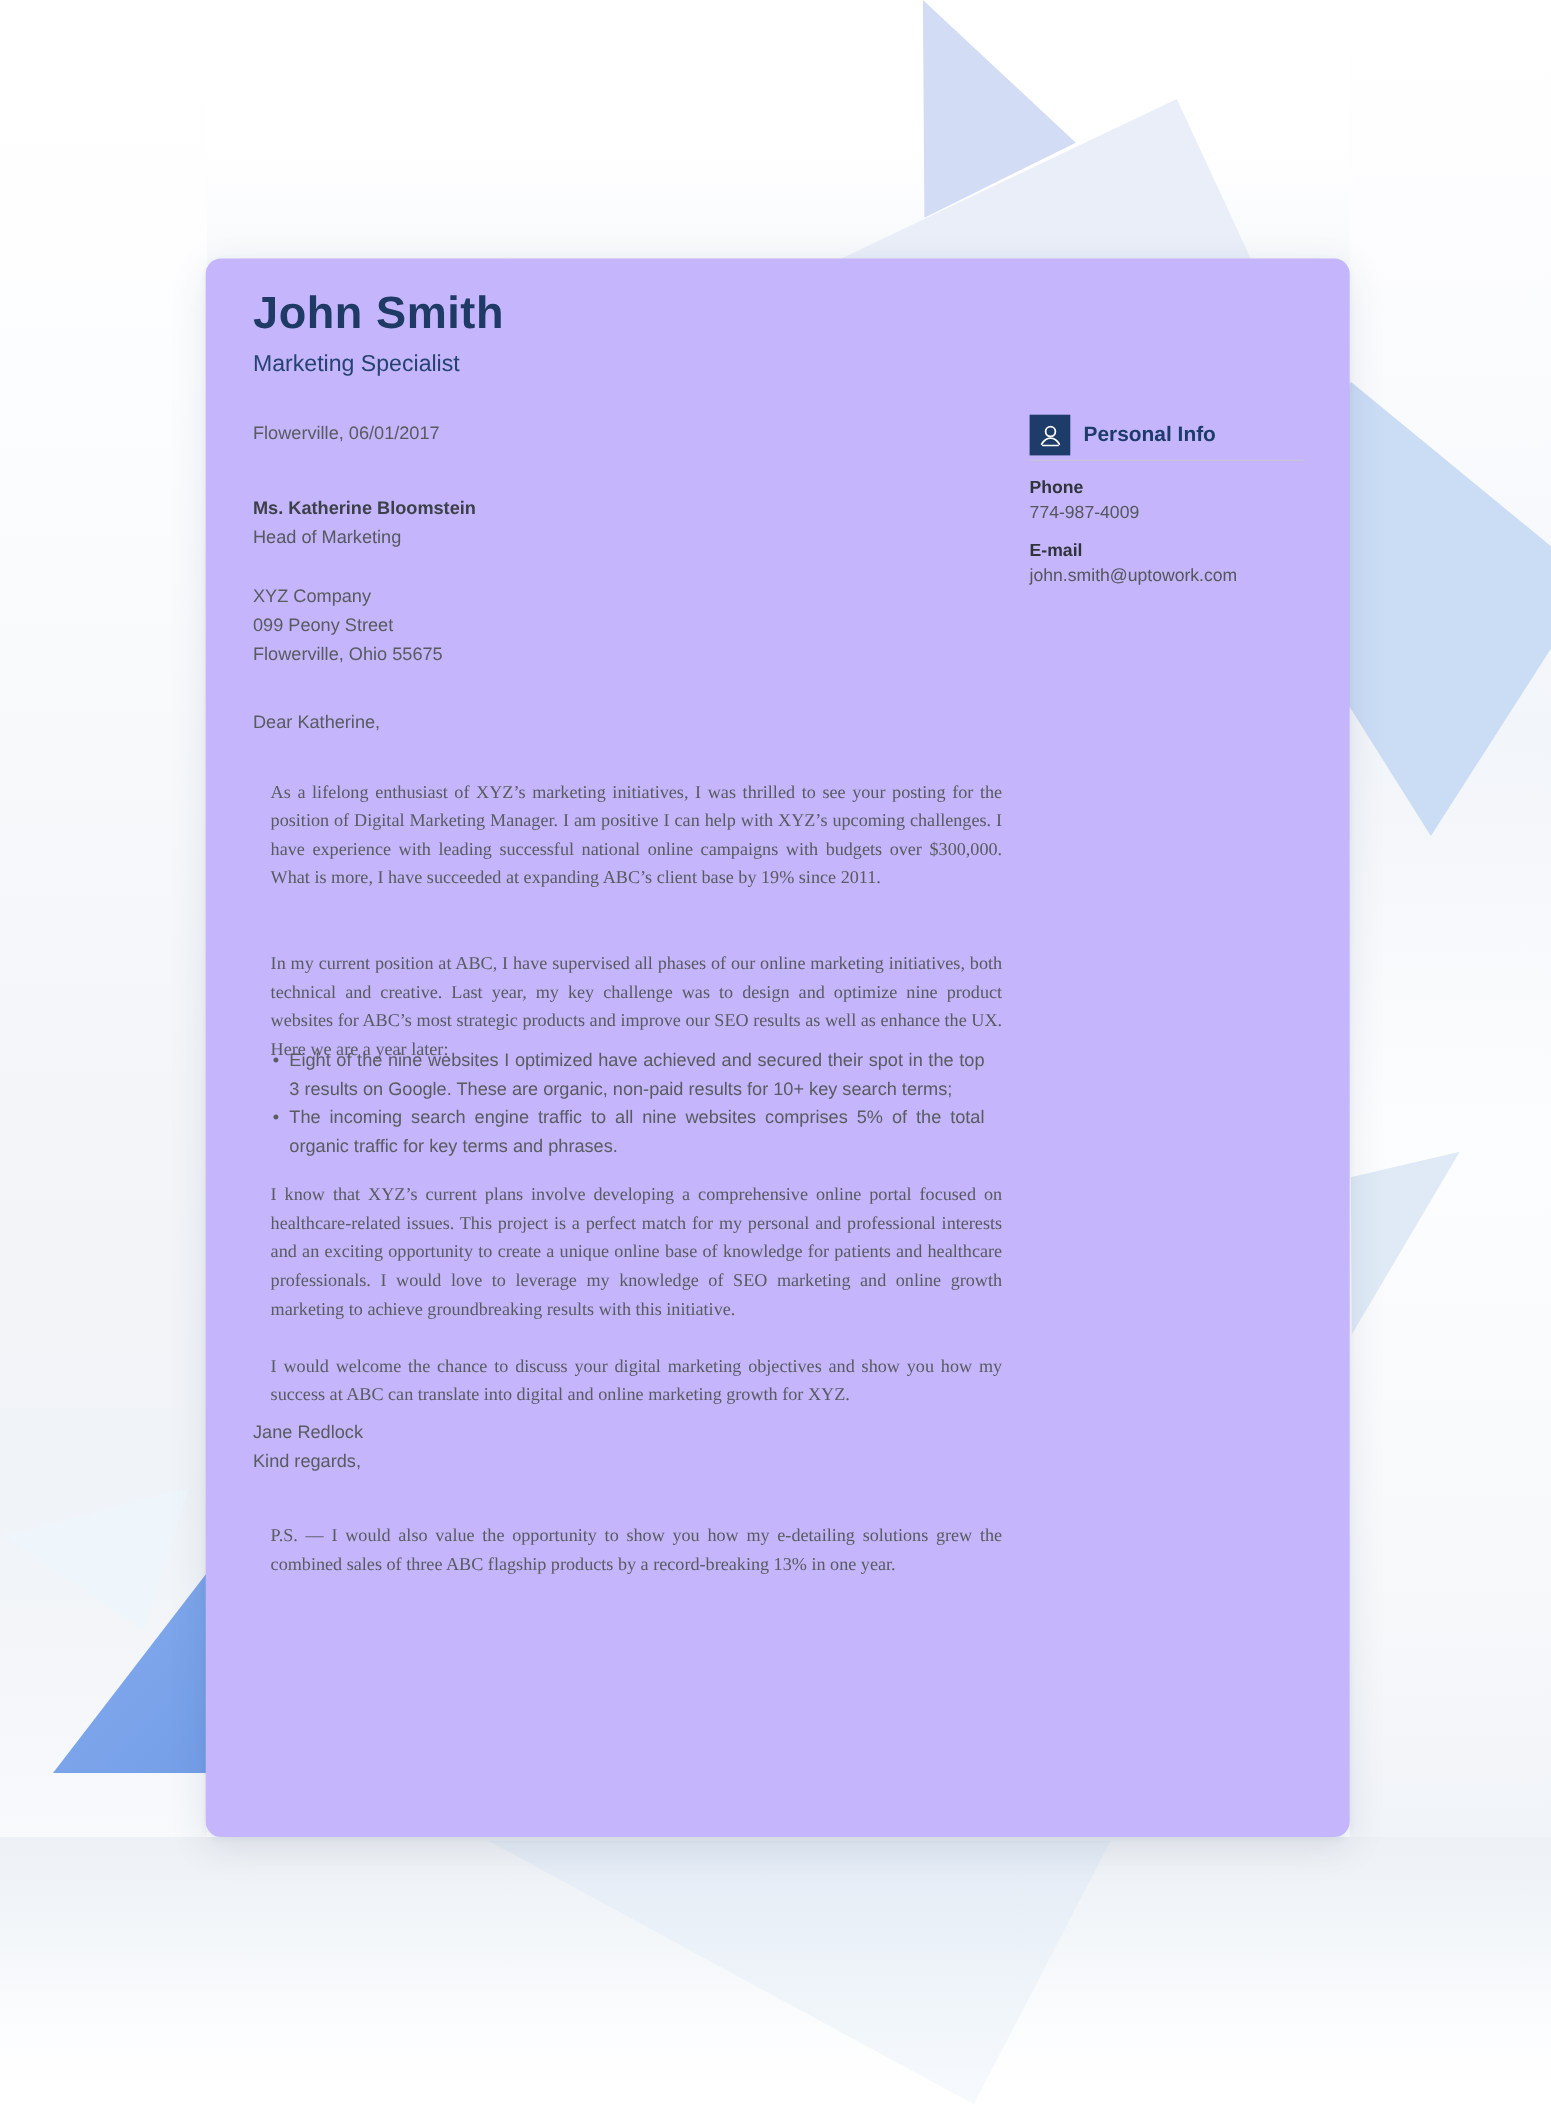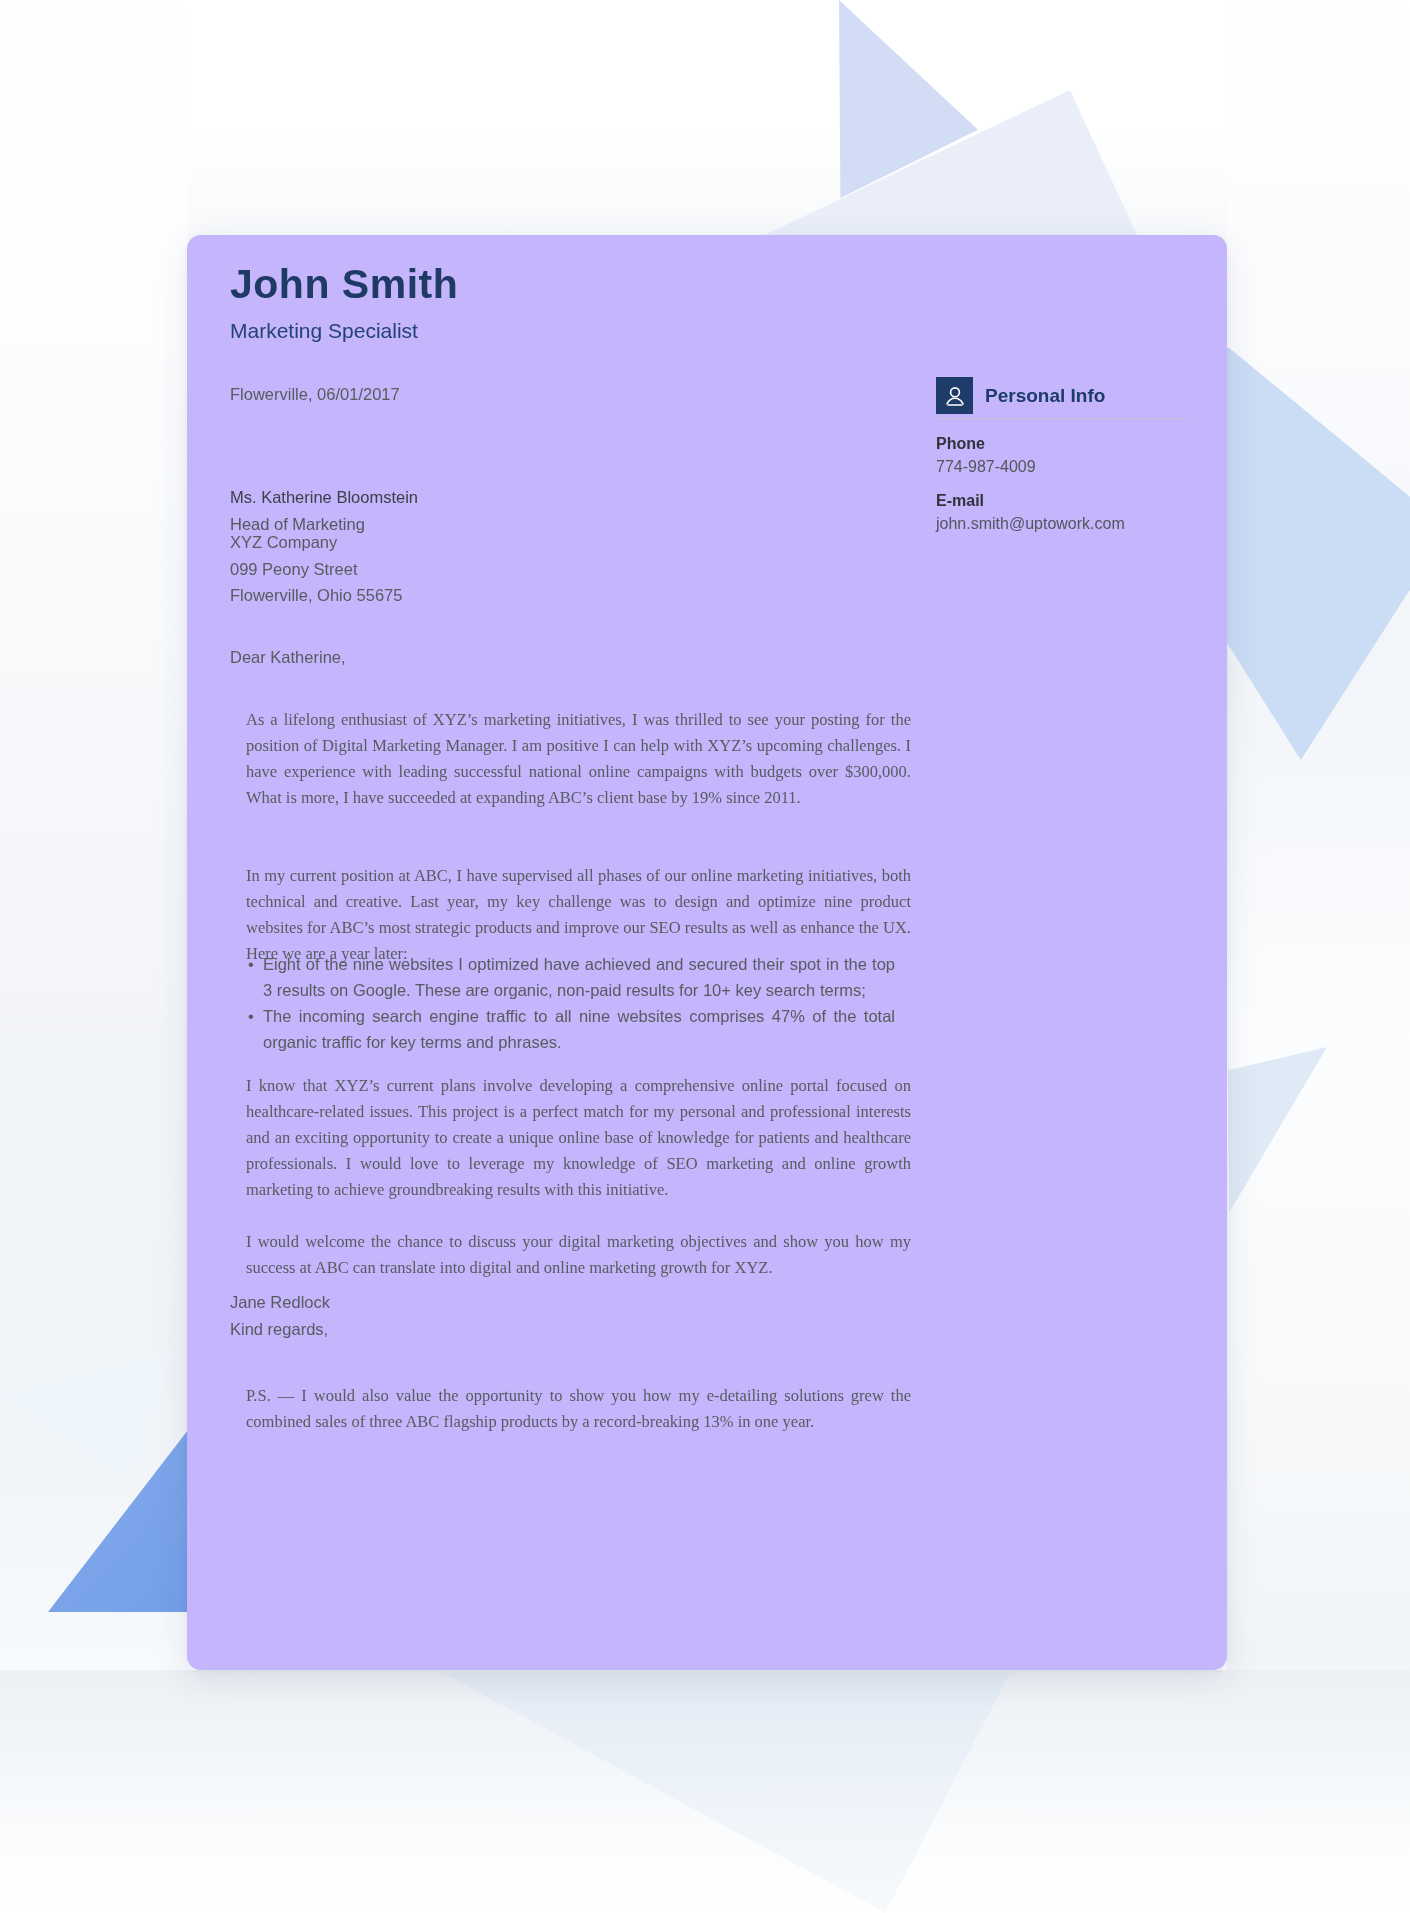--- a/index.html
+++ b/index.html
@@ -42,21 +42,21 @@
     box-shadow:0 10px 35px rgba(35,55,95,.10),0 2px 6px rgba(35,55,95,.05);}
   .card-content{position:relative;width:100%;height:100%;}
   
   .name{position:absolute;left:43px;top:26px;margin:0;
     font-size:41px;line-height:46px;font-weight:bold;color:#1f3a64;letter-spacing:.5px;}
   .subtitle{position:absolute;left:43px;top:83px;font-size:21px;line-height:26px;color:#24436f;}
   
   .blk{position:absolute;left:43px;width:665px;color:#595b5e;font-size:16.5px;line-height:26px;}
   .blk-date{top:146px;}
   .blk-recipient{top:214px;line-height:27px;}
-  .recipient-name{font-weight:normal;color:#3c4047;margin-top:35px;}
+  .recipient-name{font-weight:bold;color:#3c4047;}
   .recipient-role{color:#56585d;}
   .blk-address{top:294px;line-height:26.5px;}
   .blk-salutation{top:409px;}
   .para{text-align:justify;margin:16px;font-family:Liberation Serif, serif;}
   .blk-p1{top:456px;}
   .blk-p2{top:612px;}
   .blk-bullets{top:716px;}
   .blk-bullets ul{margin:0;padding:0 0 0 18px;list-style:none;}
   .blk-bullets li{position:relative;padding-left:15px;text-align:justify;}
   .blk-bullets li::before{content:"\2022";position:absolute;left:0;top:0;color:#595b5e;}
@@ -112,21 +112,21 @@
     </div>
 
     <div class="blk blk-salutation">Dear Katherine,</div>
 
     <p class="blk para blk-p1">As a lifelong enthusiast of XYZ’s marketing initiatives, I was thrilled to see your posting for the position of Digital Marketing Manager. I am positive I can help with XYZ’s upcoming challenges. I have experience with leading successful national online campaigns with budgets over $300,000. What is more, I have succeeded at expanding ABC’s client base by 19% since 2011.</p>
     <p class="blk para blk-p2">In my current position at ABC, I have supervised all phases of our online marketing initiatives, both technical and creative. Last year, my key challenge was to design and optimize nine product websites for ABC’s most strategic products and improve our SEO results as well as enhance the UX. Here we are a year later:</p>
 
     <div class="blk blk-bullets">
       <ul>
         <li>Eight of the nine websites I optimized have achieved and secured their spot in the top 3 results on Google. These are organic, non-paid results for 10+ key search terms;</li>
-        <li>The incoming search engine traffic to all nine websites comprises 47% of the total organic traffic for key terms and phrases.</li>
+        <li>The incoming search engine traffic to all nine websites comprises 5% of the total organic traffic for key terms and phrases.</li>
       </ul>
     </div>
 
     <p class="blk para blk-p3">I know that XYZ’s current plans involve developing a comprehensive online portal focused on healthcare-related issues. This project is a perfect match for my personal and professional interests and an exciting opportunity to create a unique online base of knowledge for patients and healthcare professionals. I would love to leverage my knowledge of SEO marketing and online growth marketing to achieve groundbreaking results with this initiative.</p>
     <p class="blk para blk-p4">I would welcome the chance to discuss your digital marketing objectives and show you how my success at ABC can translate into digital and online marketing growth for XYZ.</p>
 
     <div class="blk blk-closing">
       <div>Jane Redlock</div>
       <div>Kind regards,</div>
     </div>

